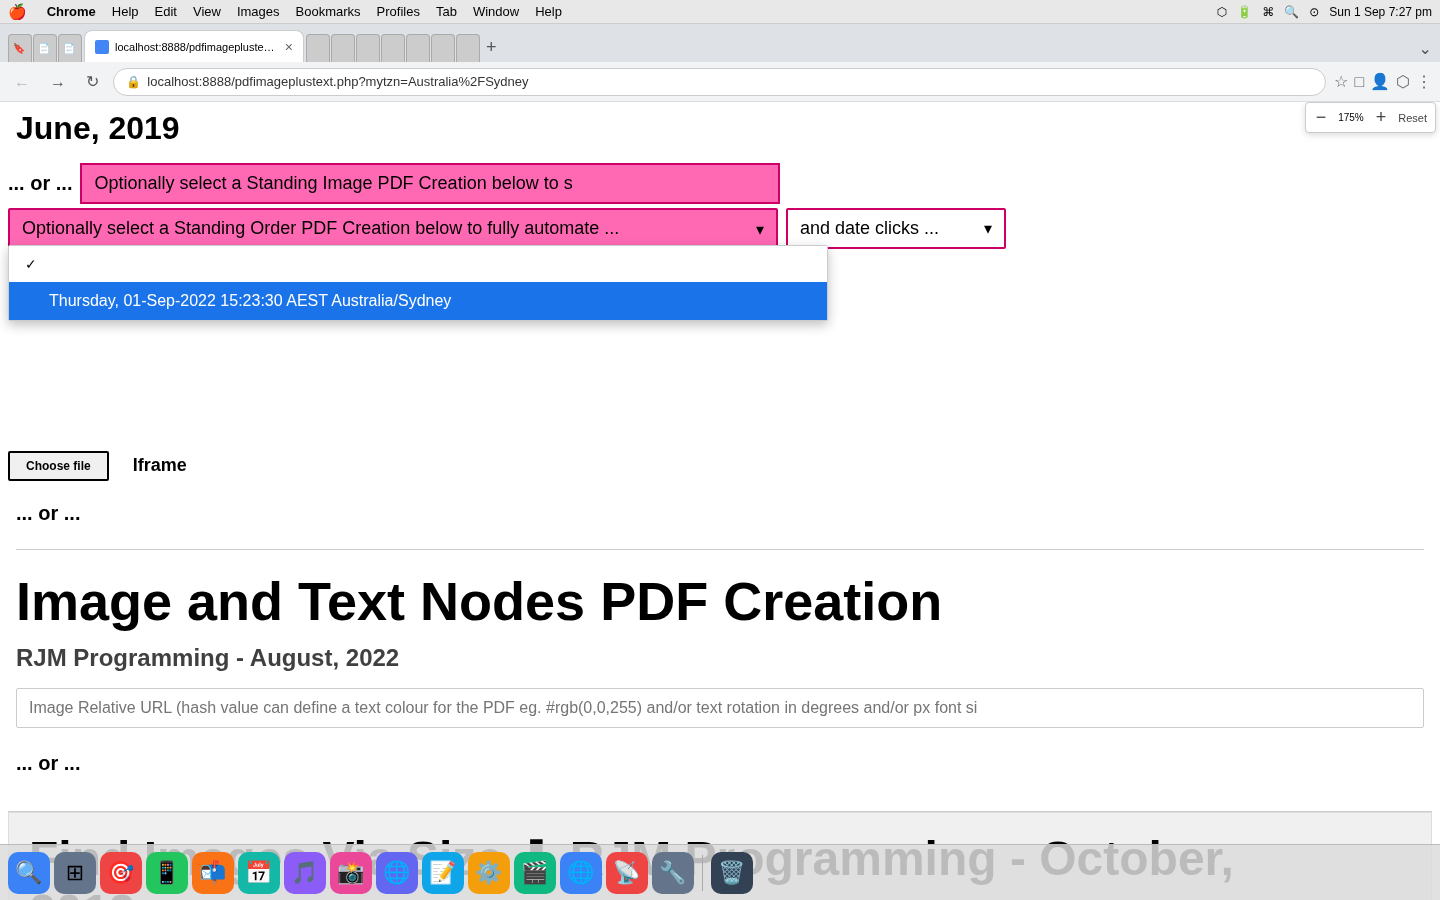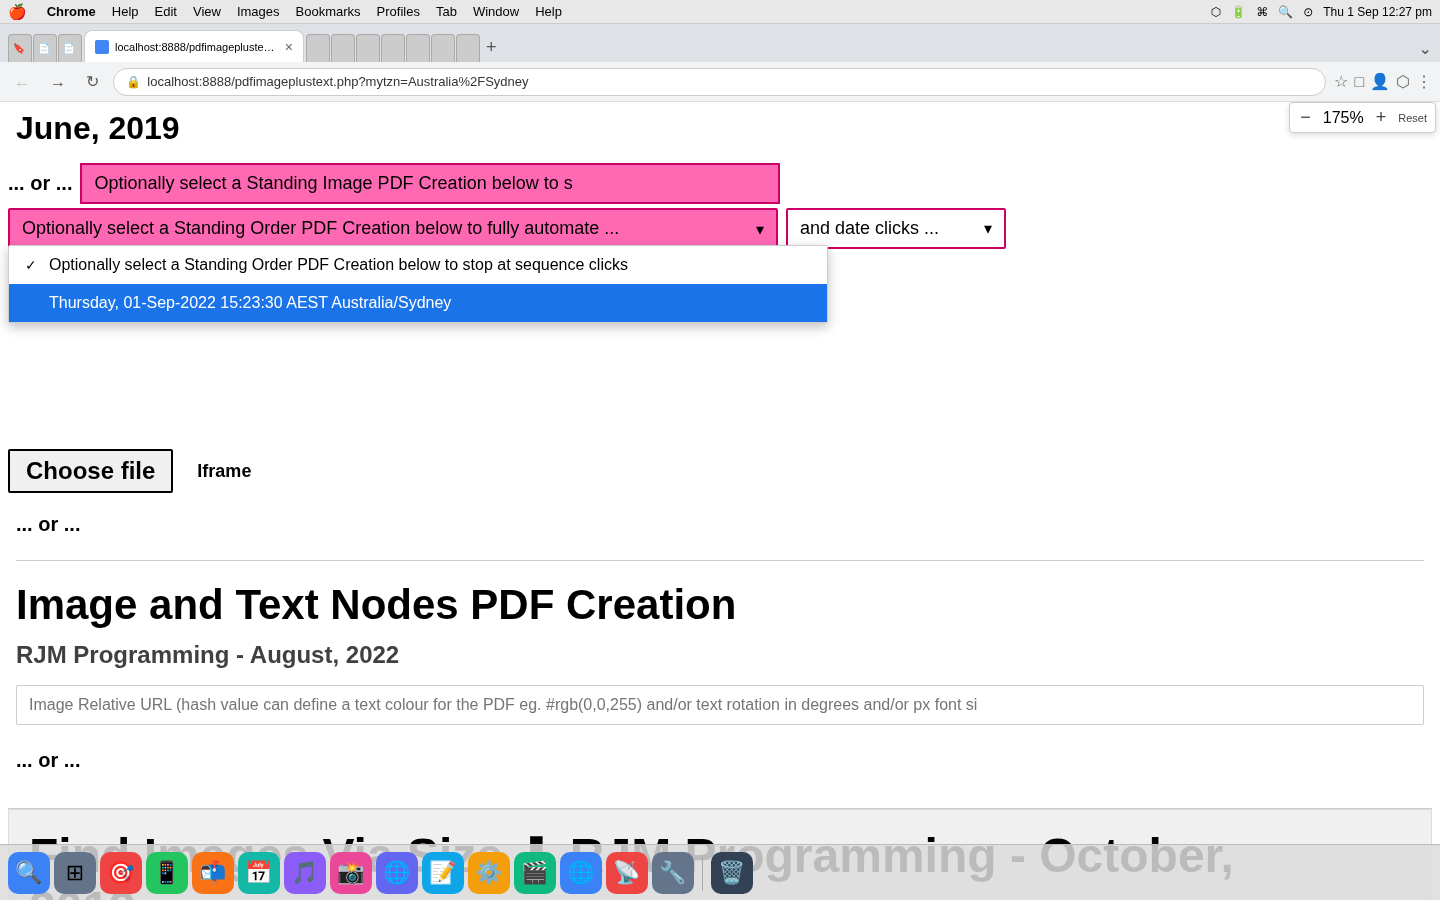--- a/index.html
+++ b/index.html
@@ -95,21 +95,21 @@
       border-radius: 4px;
       padding: 4px 8px;
       display: flex;
       align-items: center;
       gap: 10px;
       font-size: 14px;
       z-index: 997;
       box-shadow: 0 2px 6px rgba(0,0,0,0.15);
       margin-right: 4px;
     }
-    .zoombar-value { font-size: 16px; font-weight: 500; }
+    .zoombar-value { font-size: 10px; font-weight: 500; }
     .zoombar-btn { cursor: pointer; font-size: 18px; color: #444; padding: 0 2px; }
     .zoombar-reset { cursor: pointer; font-size: 11px; color: #444; font-weight: 500; }
 
     
     .page-content {
       margin-top: 102px;
       padding: 0 0 40px 0;
       position: relative;
     }
 
@@ -205,41 +205,41 @@
     }
     .dropdown-option.checked { background: #fff; }
     .dropdown-option.highlighted { background: #1a73e8; color: #fff; }
     .dropdown-option .check-icon { width: 16px; font-size: 14px; }
 
     
     .btn-choose {
       background: #f0f0f0;
       border: 2px solid #000;
       padding: 6px 16px;
-      font-size: 24px;
+      font-size: 12px;
       font-weight: 600;
       cursor: pointer;
       border-radius: 2px;
     }
     .btn-iframe {
       background: transparent;
       border: none;
       padding: 6px 16px;
       font-size: 18px;
       font-weight: 600;
       cursor: pointer;
       color: #000;
     }
 
     
     .main-content {
       padding: 20px 16px;
     }
     .section-heading {
-      font-size: 42px;
+      font-size: 54px;
       font-weight: 900;
       margin-bottom: 12px;
       color: #000;
     }
     .section-subheading {
       font-size: 24px;
       font-weight: 700;
       margin-bottom: 16px;
       color: #404040;
     }
@@ -317,21 +317,21 @@
   <span class="menubar-item">Profiles</span>
   <span class="menubar-item">Tab</span>
   <span class="menubar-item">Window</span>
   <span class="menubar-item">Help</span>
   <div class="menubar-right">
     <span>⬡</span>
     <span>🔋</span>
     <span>⌘</span>
     <span>🔍</span>
     <span>⊙</span>
-    <span>Thu 1 Sep  12:27 pm</span>
+    <span>Sun 1 Sep  7:27 pm</span>
   </div>
 </div>
 
 <div class="tabbar">
 
   <div style="display:flex;align-items:flex-end;gap:2px;overflow:hidden;max-width:1200px;">
     <div style="display:flex;gap:1px;align-items:flex-end;">
 
       <div style="width:24px;height:28px;background:#ccc;border-radius:4px 4px 0 0;border:1px solid #aaa;border-bottom:none;display:flex;align-items:center;justify-content:center;">
           <span style="font-size:10px;">🔖</span>
@@ -409,21 +409,20 @@
       </div>
       <div class="secondary-dropdown">
         <span>and date clicks ...</span>
         <span class="chevron">▾</span>
       </div>
     </div>
 
     <div class="dropdown-menu">
       <div class="dropdown-option checked">
         <span class="check-icon">✓</span>
-        <span>Optionally select a Standing Order PDF Creation below to stop at sequence clicks</span>
       </div>
       <div class="dropdown-option highlighted">
         <span class="check-icon"> </span>
         <span>Thursday, 01-Sep-2022 15:23:30 AEST Australia/Sydney</span>
       </div>
     </div>
   </div>
 
   <div style="display:flex;align-items:center;gap:8px;padding:200px 8px 4px 8px;">
     <button class="btn-choose">Choose file</button>

